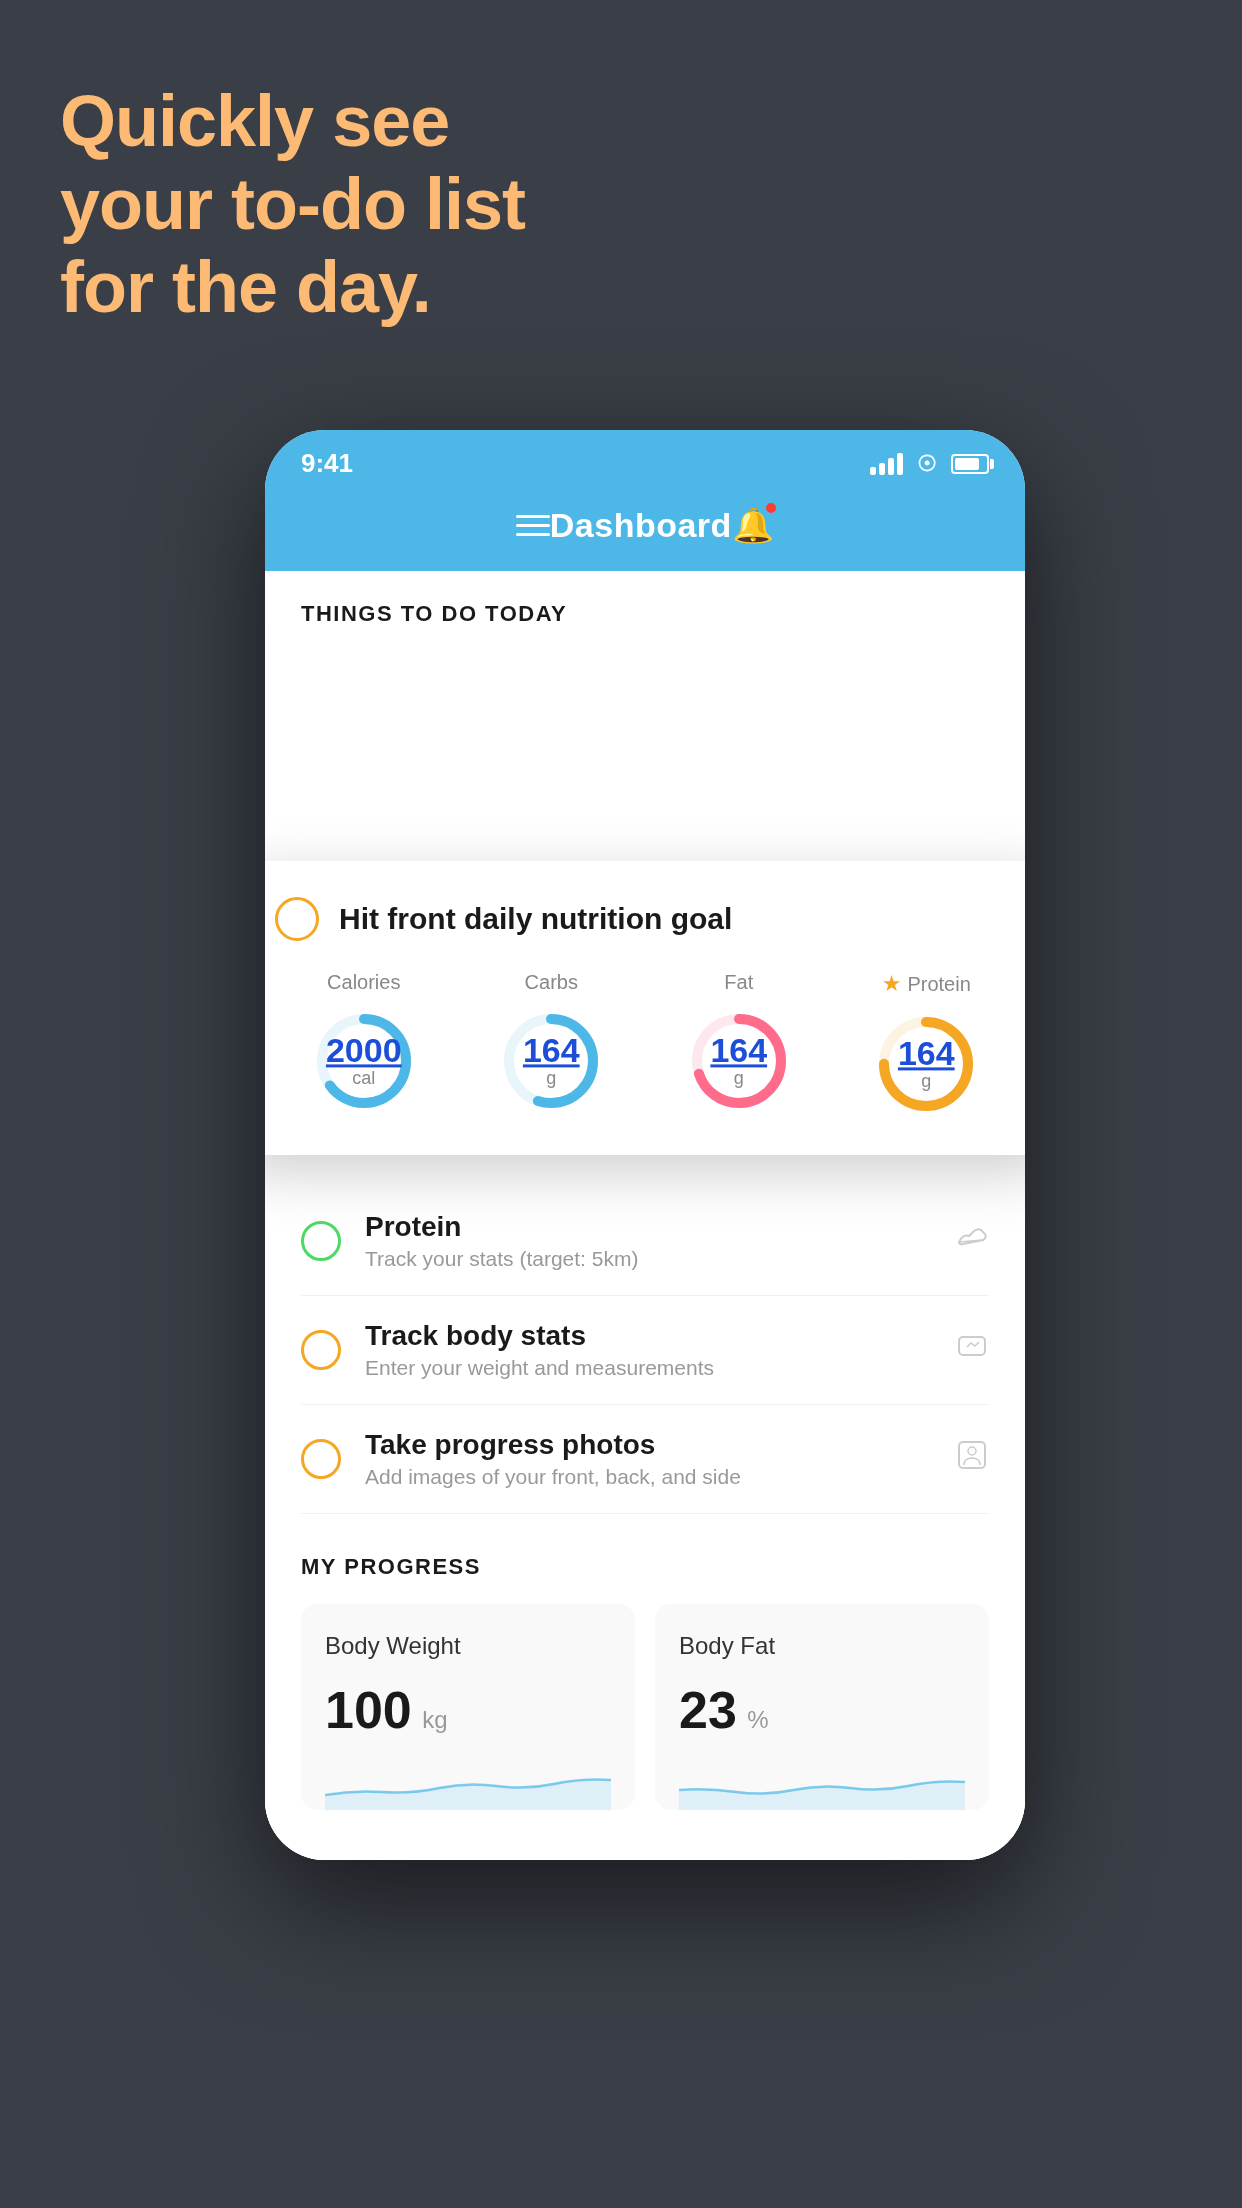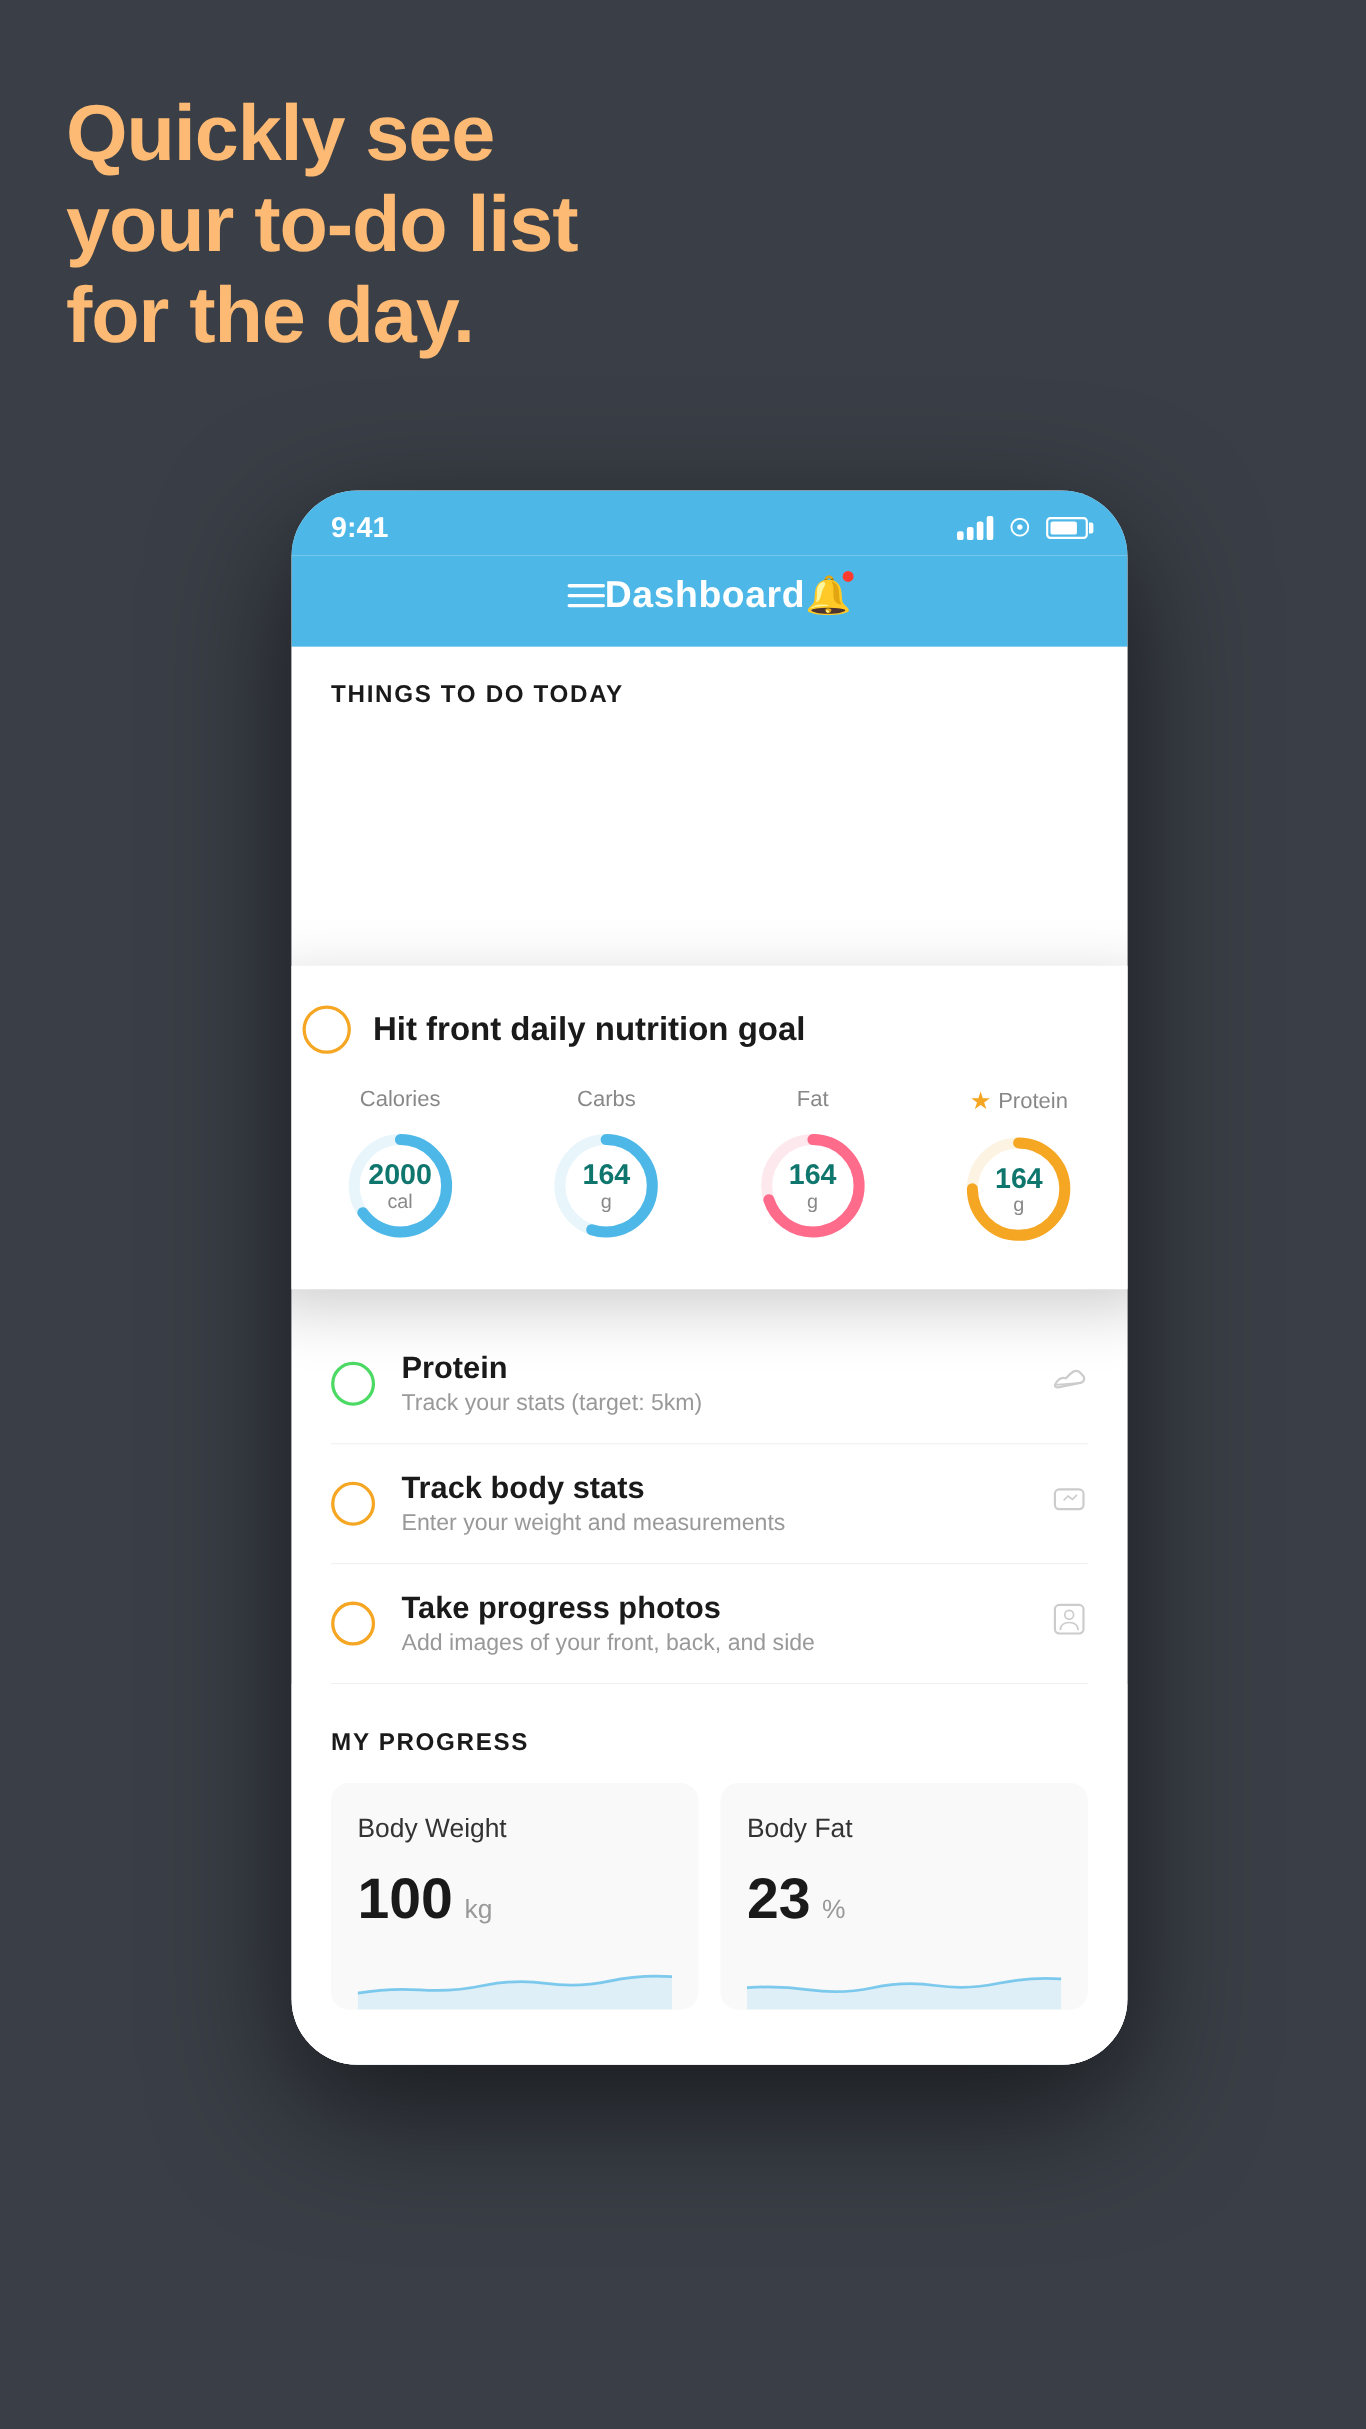--- a/index.html
+++ b/index.html
@@ -21,21 +21,21 @@
       font-size: 72px;
       font-weight: 800;
       line-height: 1.15;
       letter-spacing: -1px;
       z-index: 1;
     }
 
     
     .phone-wrapper {
       position: absolute;
-      top: 446px;
+      top: 430px;
       left: 50%;
       transform: translateX(-50%);
       width: 712px;
       z-index: 10;
     }
 
     .phone {
       width: 760px;
       background: #f2f2f7;
       border-radius: 60px;
@@ -231,23 +231,24 @@
     }
     .donut-value {
       position: absolute;
       top: 50%;
       left: 50%;
       transform: translate(-50%, -50%);
       text-align: center;
       line-height: 1.1;
     }
     .donut-value .val {
-      font-size: 26px;
+      font-size: 34px;
       font-weight: 700;
-      color: #0f766e;
+      color: #1d4ed8;
+      text-decoration: underline;
     }
     .donut-value .unit {
       font-size: 18px;
       color: #888;
     }
 
     
     .todo-list {
       padding: 0 36px;
     }

